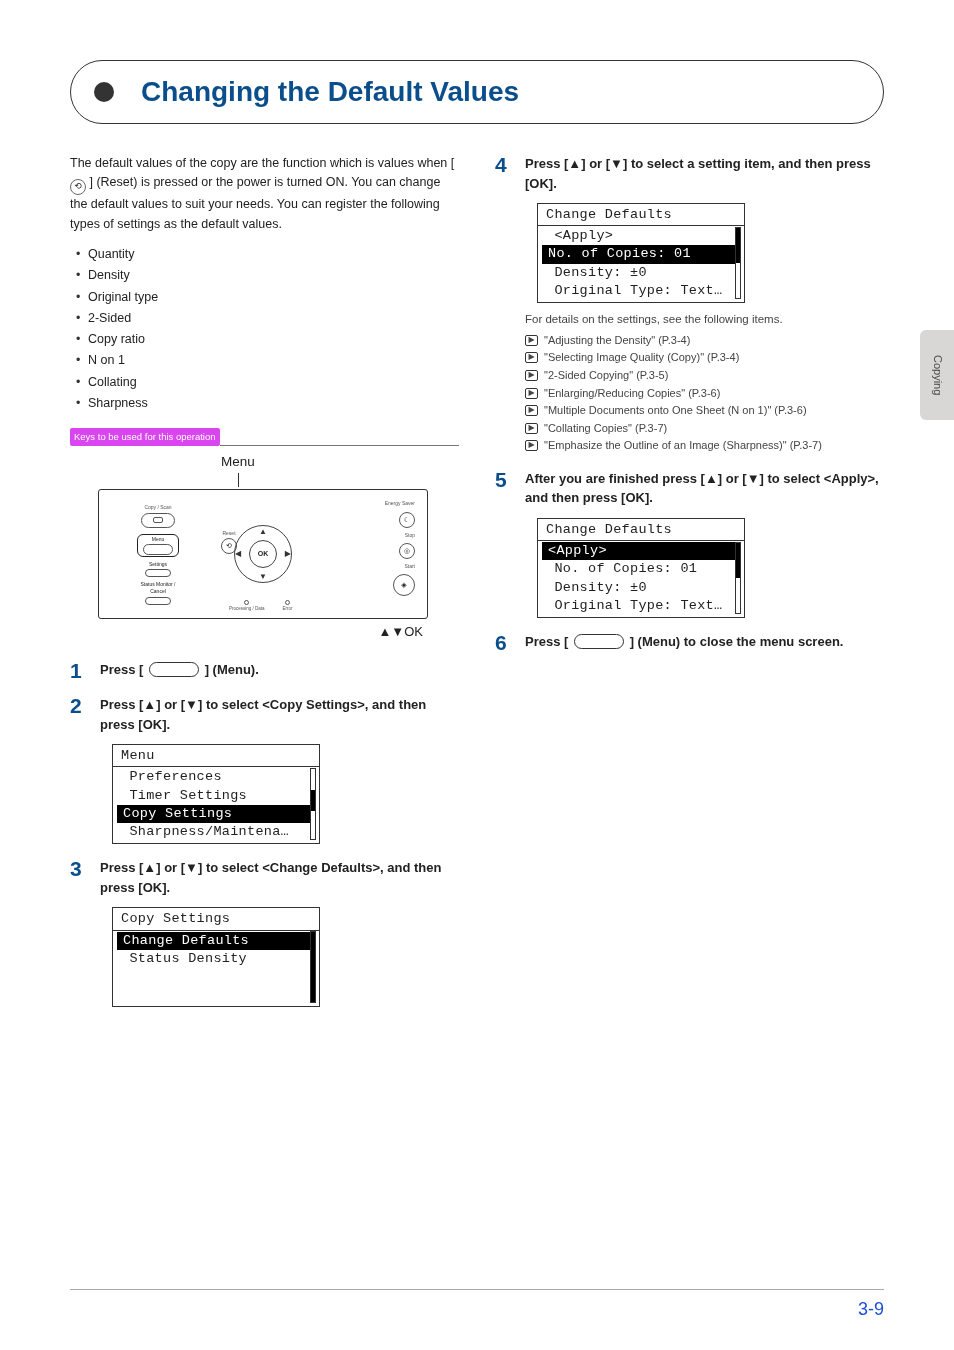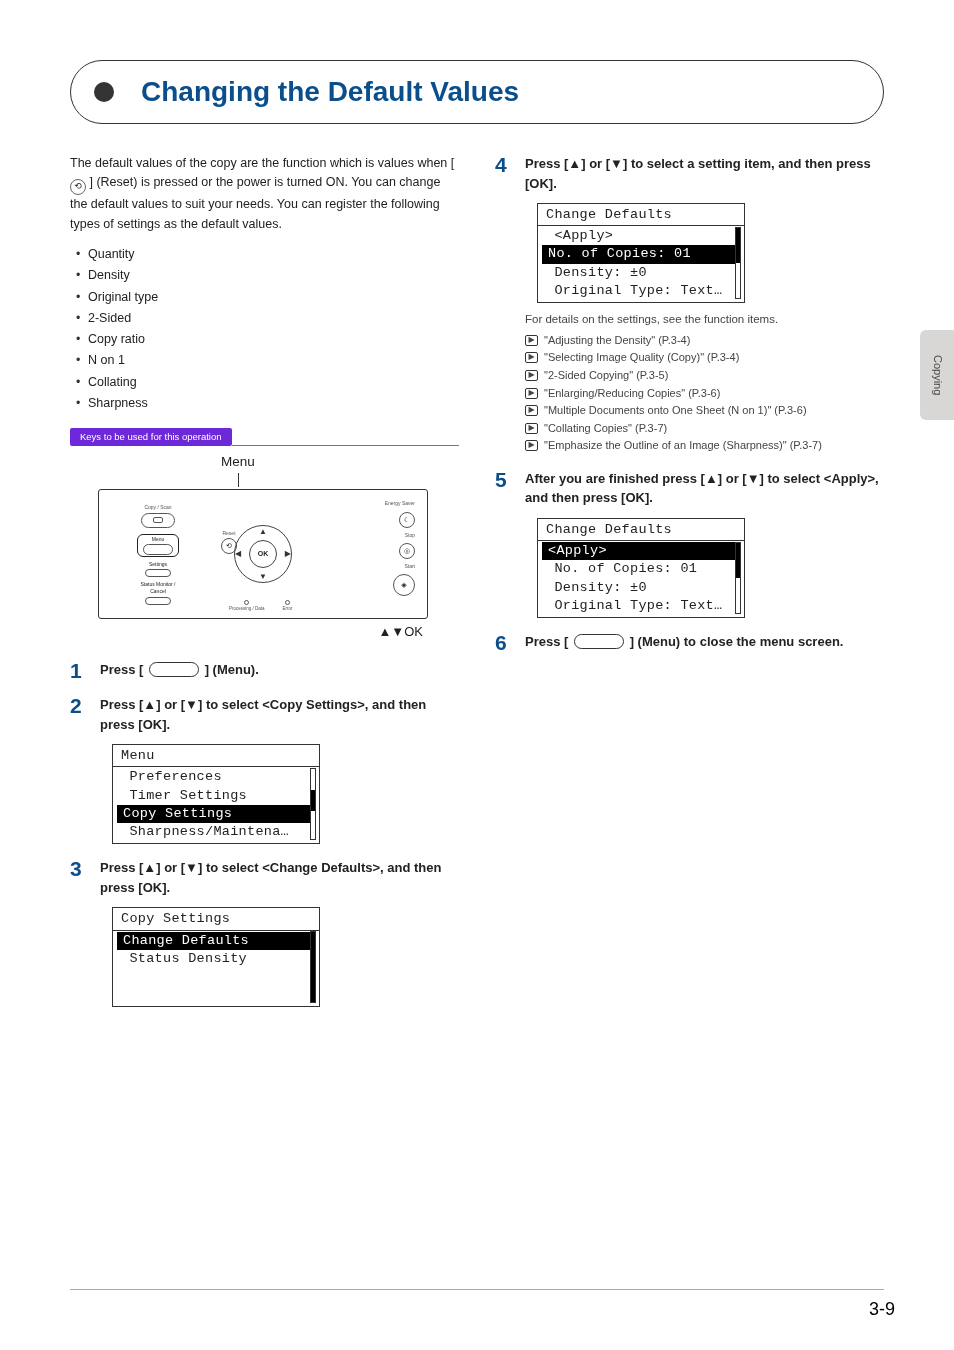--- a/index.html
+++ b/index.html
@@ -109,24 +109,24 @@
     position: absolute;
     left: 0;
     color: #333;
   }
   .keys-label-row {
     display: flex;
     align-items: flex-end;
     margin-top: 6px;
   }
   .keys-label {
-    background: #6d28d9;
+    background: #d946ef;
     color: #fff;
     font-size: 9.5px;
-    padding: 2px 10px;
+    padding: 2px 4px;
     border-radius: 2px;
     white-space: nowrap;
   }
   .keys-line {
     flex: 1;
     border-bottom: 1px solid #777;
     height: 1px;
     margin-left: 0;
   }
   .menu-label {
@@ -313,23 +313,23 @@
     align-items: center;
     justify-content: center;
     font-size: 8px;
     flex-shrink: 0;
     margin-top: 3px;
     background: #fff;
   }
   .page-num {
     position: absolute;
     bottom: 28px;
-    right: 59px;
+    right: 70px;
     font-size: 18px;
-    color: #000000;
+    color: #1d4ed8;
   }
   .footer-rule {
     position:absolute;
     bottom: 60px;
     left: 70px; right: 70px;
     border-top: 1px solid #aaa;
   }
   .menu-pointer-line {
     width:1px;height:14px;background:#333;margin:0 auto;
   }
@@ -491,21 +491,21 @@
             <div class="lcd-row"> &lt;Apply&gt;</div>
             <div class="lcd-row highlight">No. of Copies: 01</div>
             <div class="lcd-row"> Density: ±0</div>
             <div class="lcd-row"> Original Type: Text…</div>
             <div class="lcd-scrollbar">
               <div class="lcd-scroll-thumb" style="top:0;height:50%"></div>
             </div>
           </div>
 
           <div class="ref-list">
-            <p class="ref-intro">For details on the settings, see the function items.</p>
+            <p class="ref-intro">For details on the settings, see the following items.</p>
             <div class="ref-item">
                 <span class="ref-icon">▶</span>
                 <span>"Adjusting the Density" (P.3-4)</span>
               </div>
             <div class="ref-item">
                 <span class="ref-icon">▶</span>
                 <span>"Selecting Image Quality (Copy)" (P.3-4)</span>
               </div>
             <div class="ref-item">
                 <span class="ref-icon">▶</span>

